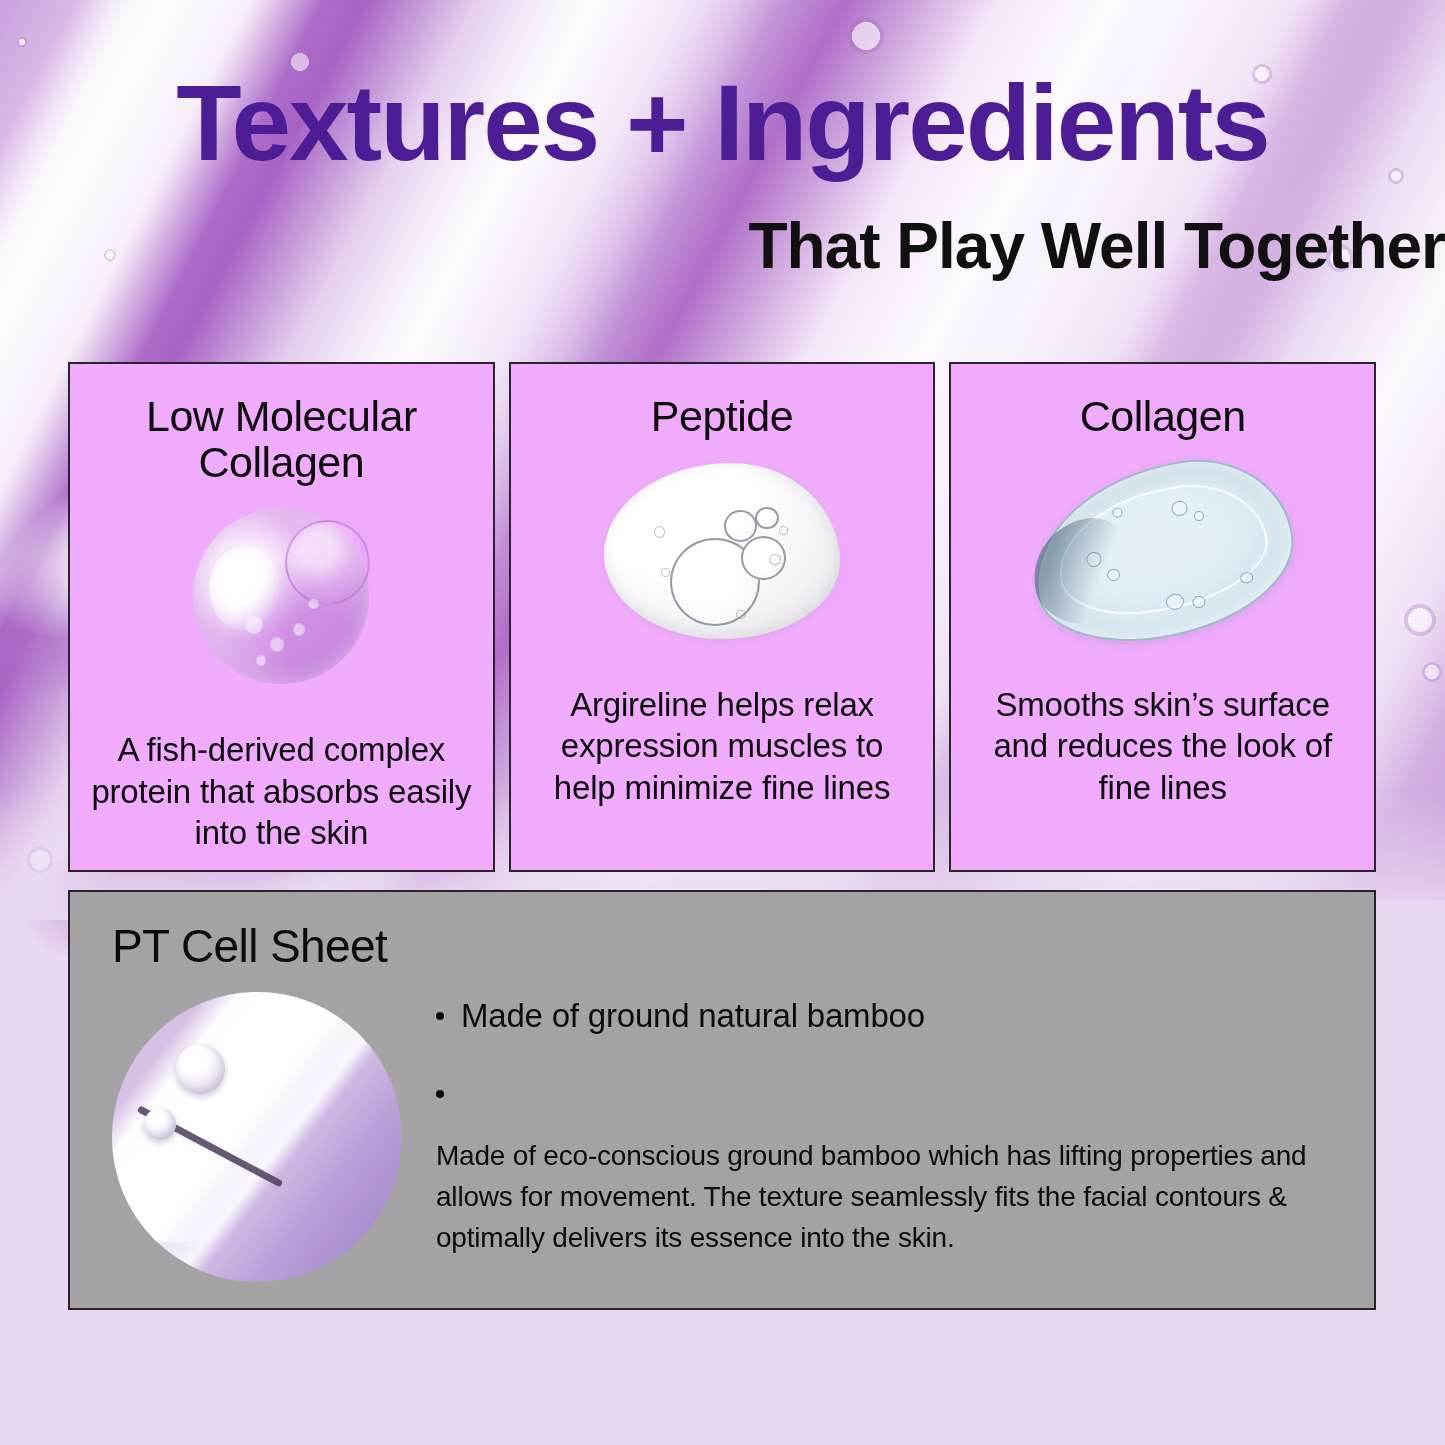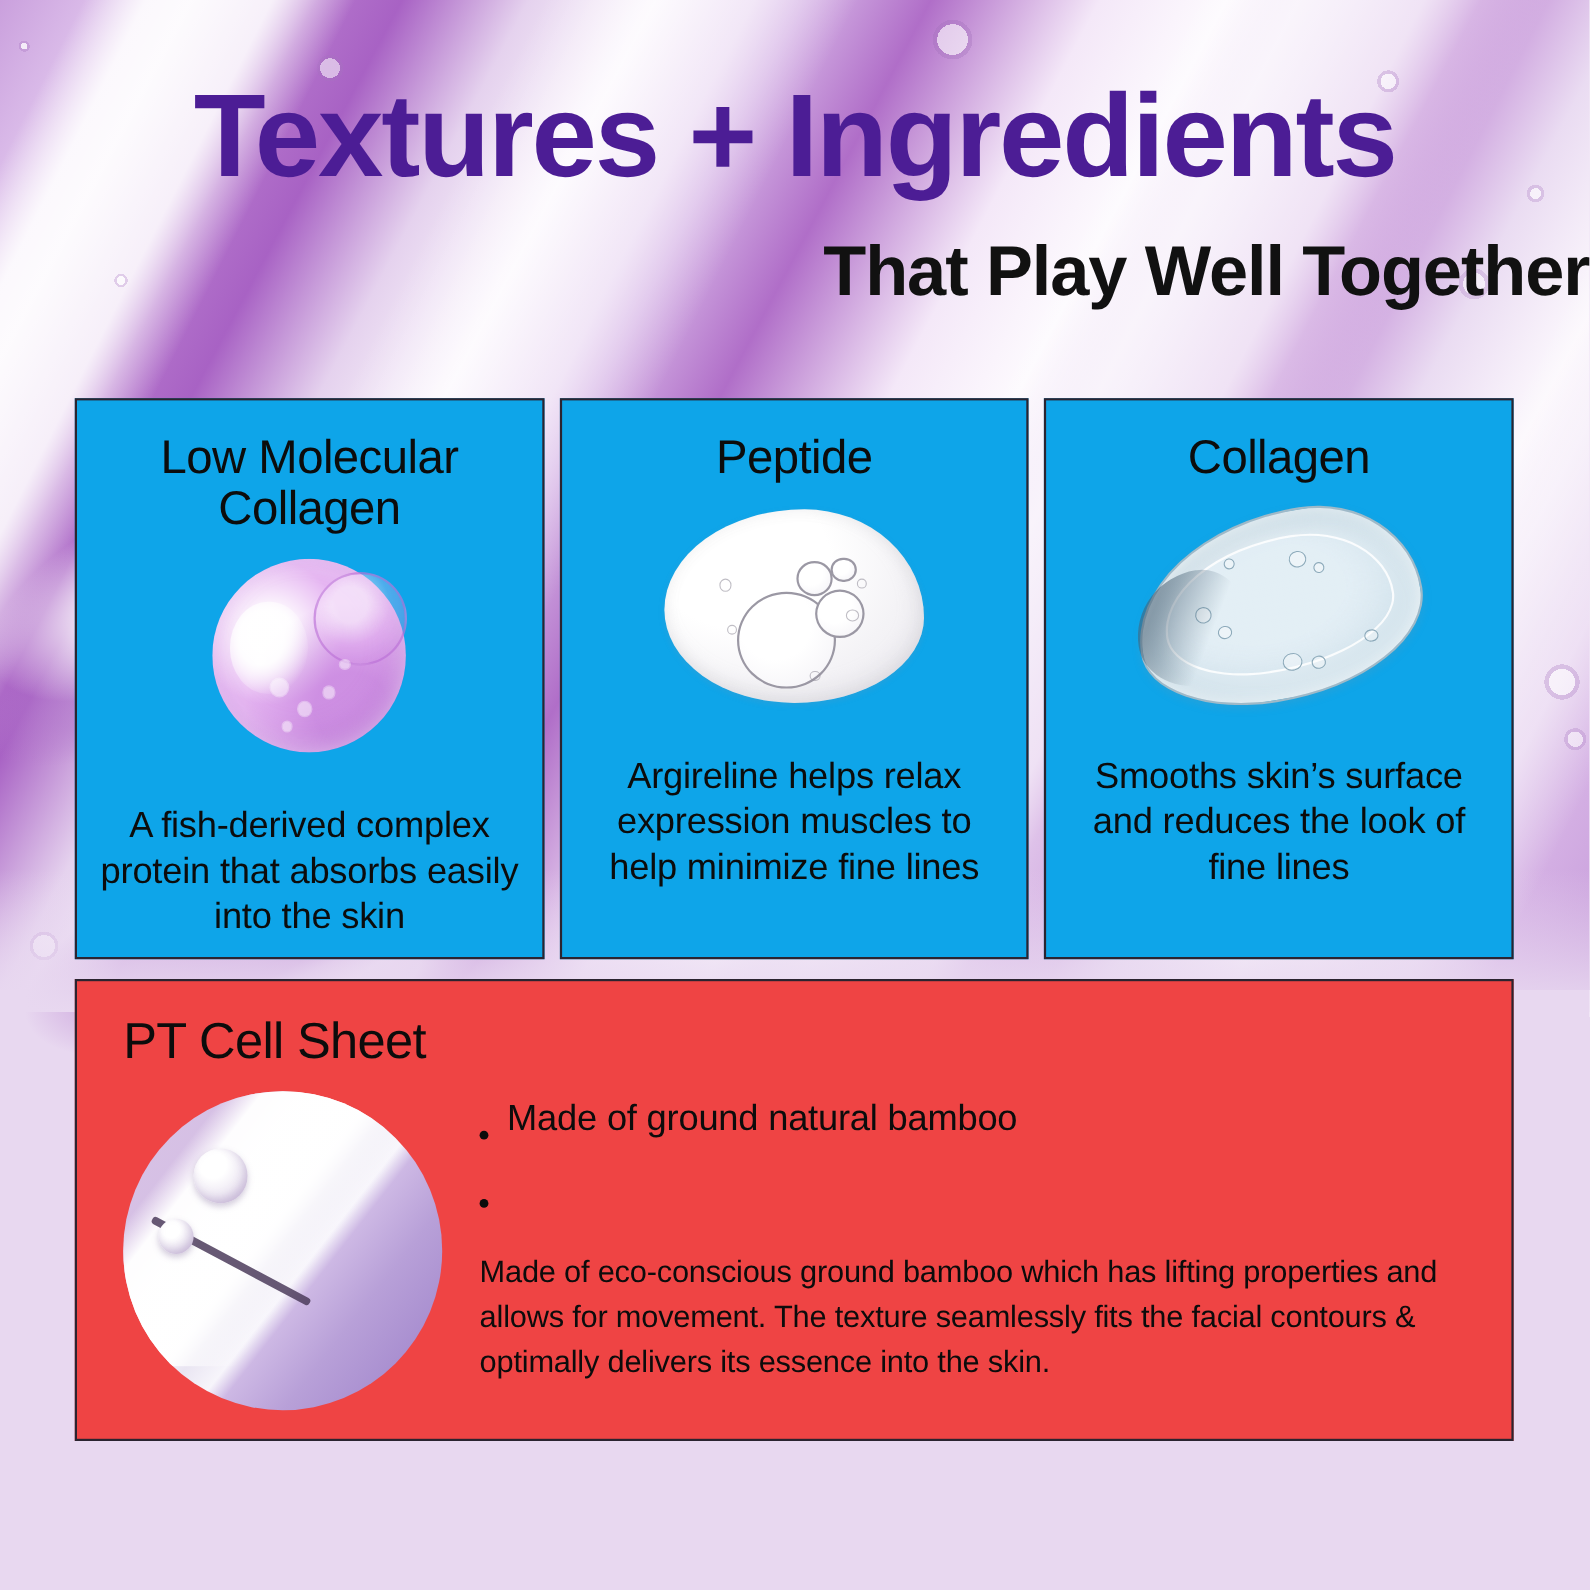--- a/index.html
+++ b/index.html
@@ -98,21 +98,21 @@
   }
 
   
   #cards {
     position:absolute; left:68px; top:362px;
     width:1308px; height:510px;
     display:flex; gap:14px;
   }
   .card {
     flex:1 1 0;
-    background:#0ea5e9;
+    background:#f0abfc;
     border:2px solid #2b2430;
     display:flex; flex-direction:column; align-items:center;
     padding:30px 16px 0;
   }
   .card-title {
     font-size:43px; line-height:1.06;
     font-weight:400; color:#0c0c0c;
     text-align:center; letter-spacing:-0.5px;
   }
   .swatch-wrap {
@@ -209,21 +209,21 @@
   .td-bubbles i {
     position:absolute; border-radius:50%;
     border:1px solid rgba(110,145,165,.75);
     background:rgba(255,255,255,.35);
   }
 
   
   #panel {
     position:absolute; left:68px; top:890px;
     width:1308px; height:420px;
-    background:#ef4444;
+    background:#a3a3a3;
     border:2px solid #2b2430;
     padding:30px 34px 0 42px;
   }
   #panel-title {
     font-size:46px; line-height:1.05; font-weight:400;
     color:#0c0c0c; letter-spacing:-0.6px;
   }
   #panel-body {
     display:flex; gap:34px; margin-top:22px;
   }
@@ -250,21 +250,21 @@
   }
   .circle-photo .drop {
     position:absolute; border-radius:50%;
     background:radial-gradient(circle at 36% 30%, #ffffff 0 26%, #efeaf4 58%, #dccfe6 85%, #c6b3d8 100%);
     box-shadow:0 3px 6px rgba(130,110,155,.35), inset -3px -4px 8px rgba(160,140,185,.35);
   }
   .circle-photo .drop.d1 { left:22%; top:18%; width:17%; height:17%; }
   .circle-photo .drop.d2 { left:11%; top:40%; width:11%; height:11%; }
   .panel-text { flex:1 1 auto; padding-top:4px; }
   .bullet {
-    display:flex; align-items:flex-end; gap:17px;
+    display:flex; align-items:flex-start; gap:17px;
     font-size:33px; line-height:1.2; color:#0c0c0c;
     margin-bottom:38px; letter-spacing:-0.2px;
   }
   .bullet .dot {
     flex:0 0 auto; width:8px; height:8px; border-radius:50%;
     background:#0c0c0c; margin-top:16px;
   }
   #panel-para {
     font-size:28px; line-height:1.46; color:#0c0c0c;
     letter-spacing:-0.2px; max-width:900px;

